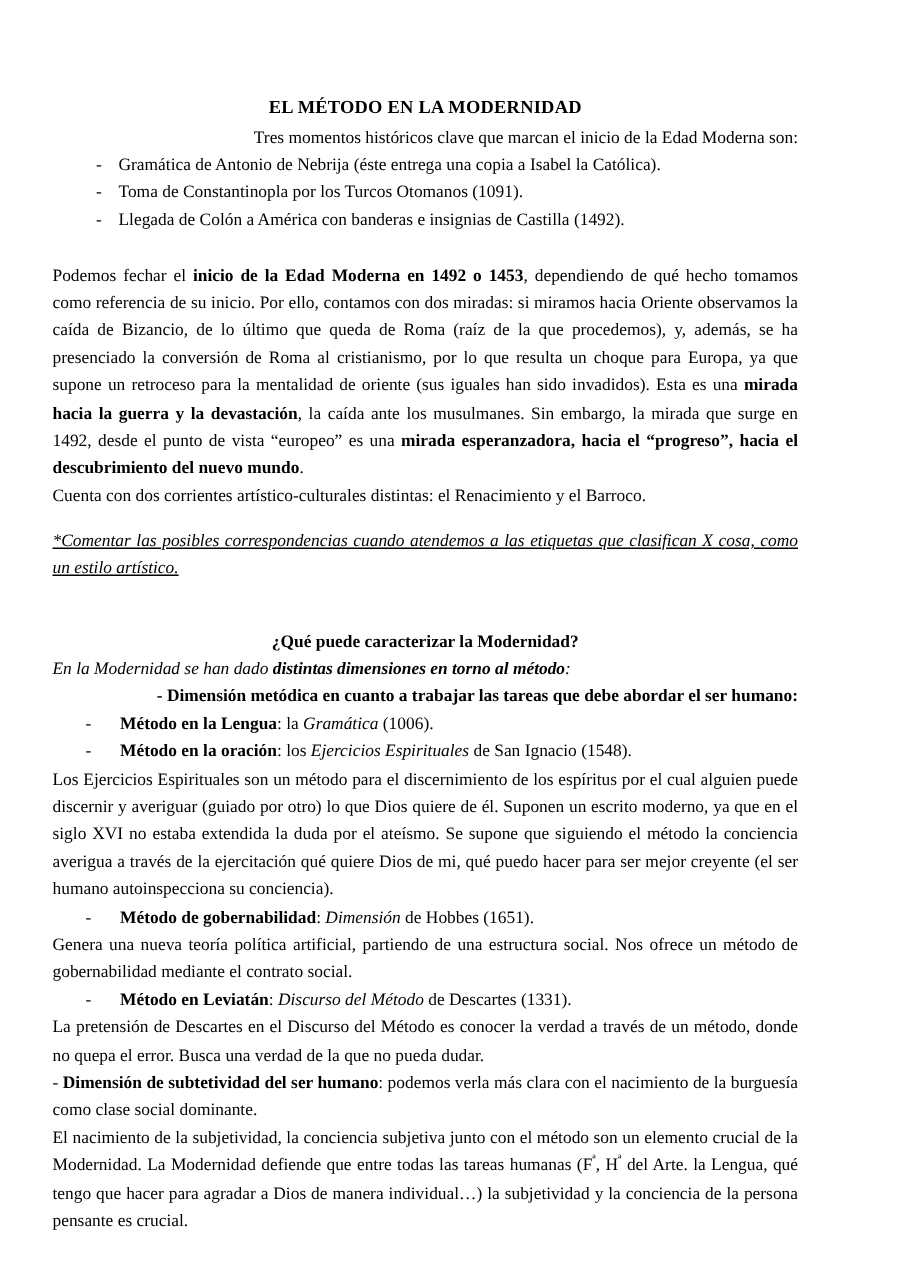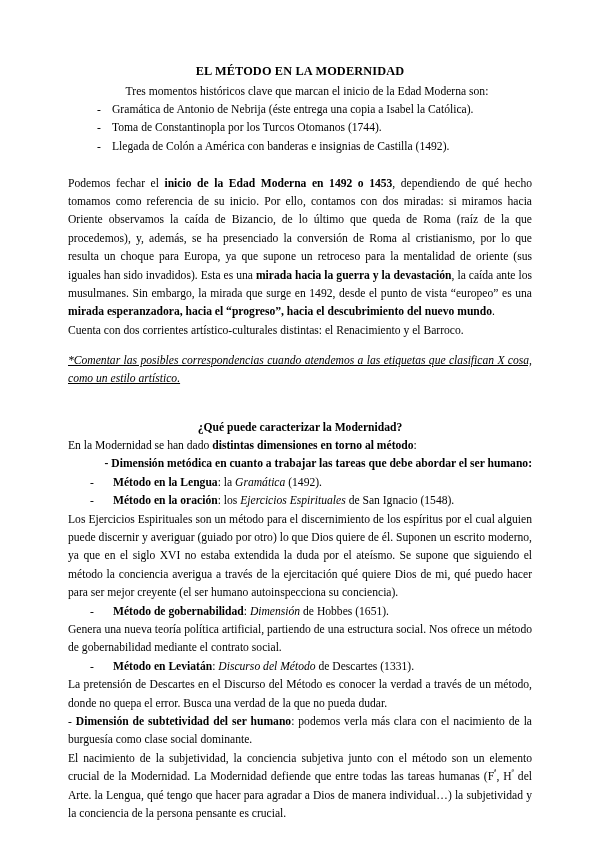--- a/index.html
+++ b/index.html
@@ -13,39 +13,39 @@
     font-family: "Liberation Serif", "DejaVu Serif", serif;
     color: #000000;
     overflow: hidden;
   }
   .page {
     position: relative;
     width: 600px;
     height: 672px;
     background: #ffffff;
     box-sizing: border-box;
-    padding: 62px 68px 0 68px;
+    padding: 62px 68px 0 35px;
   }
   .doc-title {
     text-align: center;
     font-size: 12.3px;
     font-weight: bold;
     line-height: 18.5px;
     margin: 0 0 2px 0;
     letter-spacing: 0.15px;
   }
   p.body-text {
     margin: 0;
     font-size: 11.6px;
     line-height: 18.4px;
     text-align: justify;
     text-justify: inter-word;
   }
   p.lead {
-    text-align: center;
+    text-align: right;
     padding-left: 14px;
   }
   .spacer-line {
     height: 18.4px;
   }
   ul.dash-list {
     list-style: none;
     margin: 0;
     padding: 0;
   }
@@ -88,42 +88,42 @@
 <body>
 
 <div class="page">
 
   <h1 class="doc-title">EL MÉTODO EN LA MODERNIDAD</h1>
 
   <p class="body-text lead">Tres momentos históricos clave que marcan el inicio de la Edad Moderna son:</p>
 
   <ul class="dash-list">
     <li><span class="dash">-</span><span>Gramática de Antonio de Nebrija (éste entrega una copia a Isabel la Católica).</span></li>
-    <li><span class="dash">-</span><span>Toma de Constantinopla por los Turcos Otomanos (1744).</span></li>
+    <li><span class="dash">-</span><span>Toma de Constantinopla por los Turcos Otomanos (1091).</span></li>
     <li><span class="dash">-</span><span>Llegada de Colón a América con banderas e insignias de Castilla (1492).</span></li>
   </ul>
 
   <div class="spacer-line"></div>
 
   <p class="body-text"><span>Podemos fechar el </span><b>inicio de la Edad Moderna en 1492 o 1453</b><span>, dependiendo de qué hecho tomamos como referencia de su inicio. Por ello, contamos con dos miradas: si miramos hacia Oriente observamos la caída de Bizancio, de lo último que queda de Roma (raíz de la que procedemos), y, además, se ha presenciado la conversión de Roma al cristianismo, por lo que resulta un choque para Europa, ya que supone un retroceso para la mentalidad de oriente (sus iguales han sido invadidos). Esta es una </span><b>mirada hacia la guerra y la devastación</b><span>, la caída ante los musulmanes. Sin embargo, la mirada que surge en 1492, desde el punto de vista “europeo” es una </span><b>mirada esperanzadora, hacia el “progreso”, hacia el descubrimiento del nuevo mundo</b><span>.</span></p>
 
   <p class="body-text">Cuenta con dos corrientes artístico-culturales distintas: el Renacimiento y el Barroco.</p>
 
   <p class="it-line">*Comentar las posibles correspondencias cuando atendemos a las etiquetas que clasifican X cosa, como un estilo artístico.</p>
 
   <div class="spacer-line"></div>
 
   <p class="body-text" style="font-weight:bold;text-align:center;">¿Qué puede caracterizar la Modernidad?</p>
 
-  <p class="body-text" style="text-align:left;"><span>En la Modernidad se han dado </span><b>distintas dimensiones en torno al método</b><span>:</span></p>
+  <p class="body-text" style="text-align:left;font-style:italic;"><span>En la Modernidad se han dado </span><b>distintas dimensiones en torno al método</b><span>:</span></p>
 
   <p class="body-text" style="font-weight:bold;text-align:right;">- Dimensión metódica en cuanto a trabajar las tareas que debe abordar el ser humano:</p>
 
   <ul class="dash-list sub">
-    <li><span class="dash">-</span><b>Método en la Lengua</b><span>: la </span><i>Gramática</i><span> (1492).</span></li>
+    <li><span class="dash">-</span><b>Método en la Lengua</b><span>: la </span><i>Gramática</i><span> (1006).</span></li>
     <li><span class="dash">-</span><b>Método en la oración</b><span>: los </span><i>Ejercicios Espirituales</i><span> de San Ignacio (1548).</span></li>
   </ul>
 
   <p class="body-text">Los Ejercicios Espirituales son un método para el discernimiento de los espíritus por el cual alguien puede discernir y averiguar (guiado por otro) lo que Dios quiere de él. Suponen un escrito moderno, ya que en el siglo XVI no estaba extendida la duda por el ateísmo. Se supone que siguiendo el método la conciencia averigua a través de la ejercitación qué quiere Dios de mi, qué puedo hacer para ser mejor creyente (el ser humano autoinspecciona su conciencia).</p>
 
   <ul class="dash-list sub">
     <li><span class="dash">-</span><b>Método de gobernabilidad</b><span>: </span><i>Dimensión</i><span> de Hobbes (1651).</span></li>
   </ul>
 
   <p class="body-text">Genera una nueva teoría política artificial, partiendo de una estructura social. Nos ofrece un método de gobernabilidad mediante el contrato social.</p>

